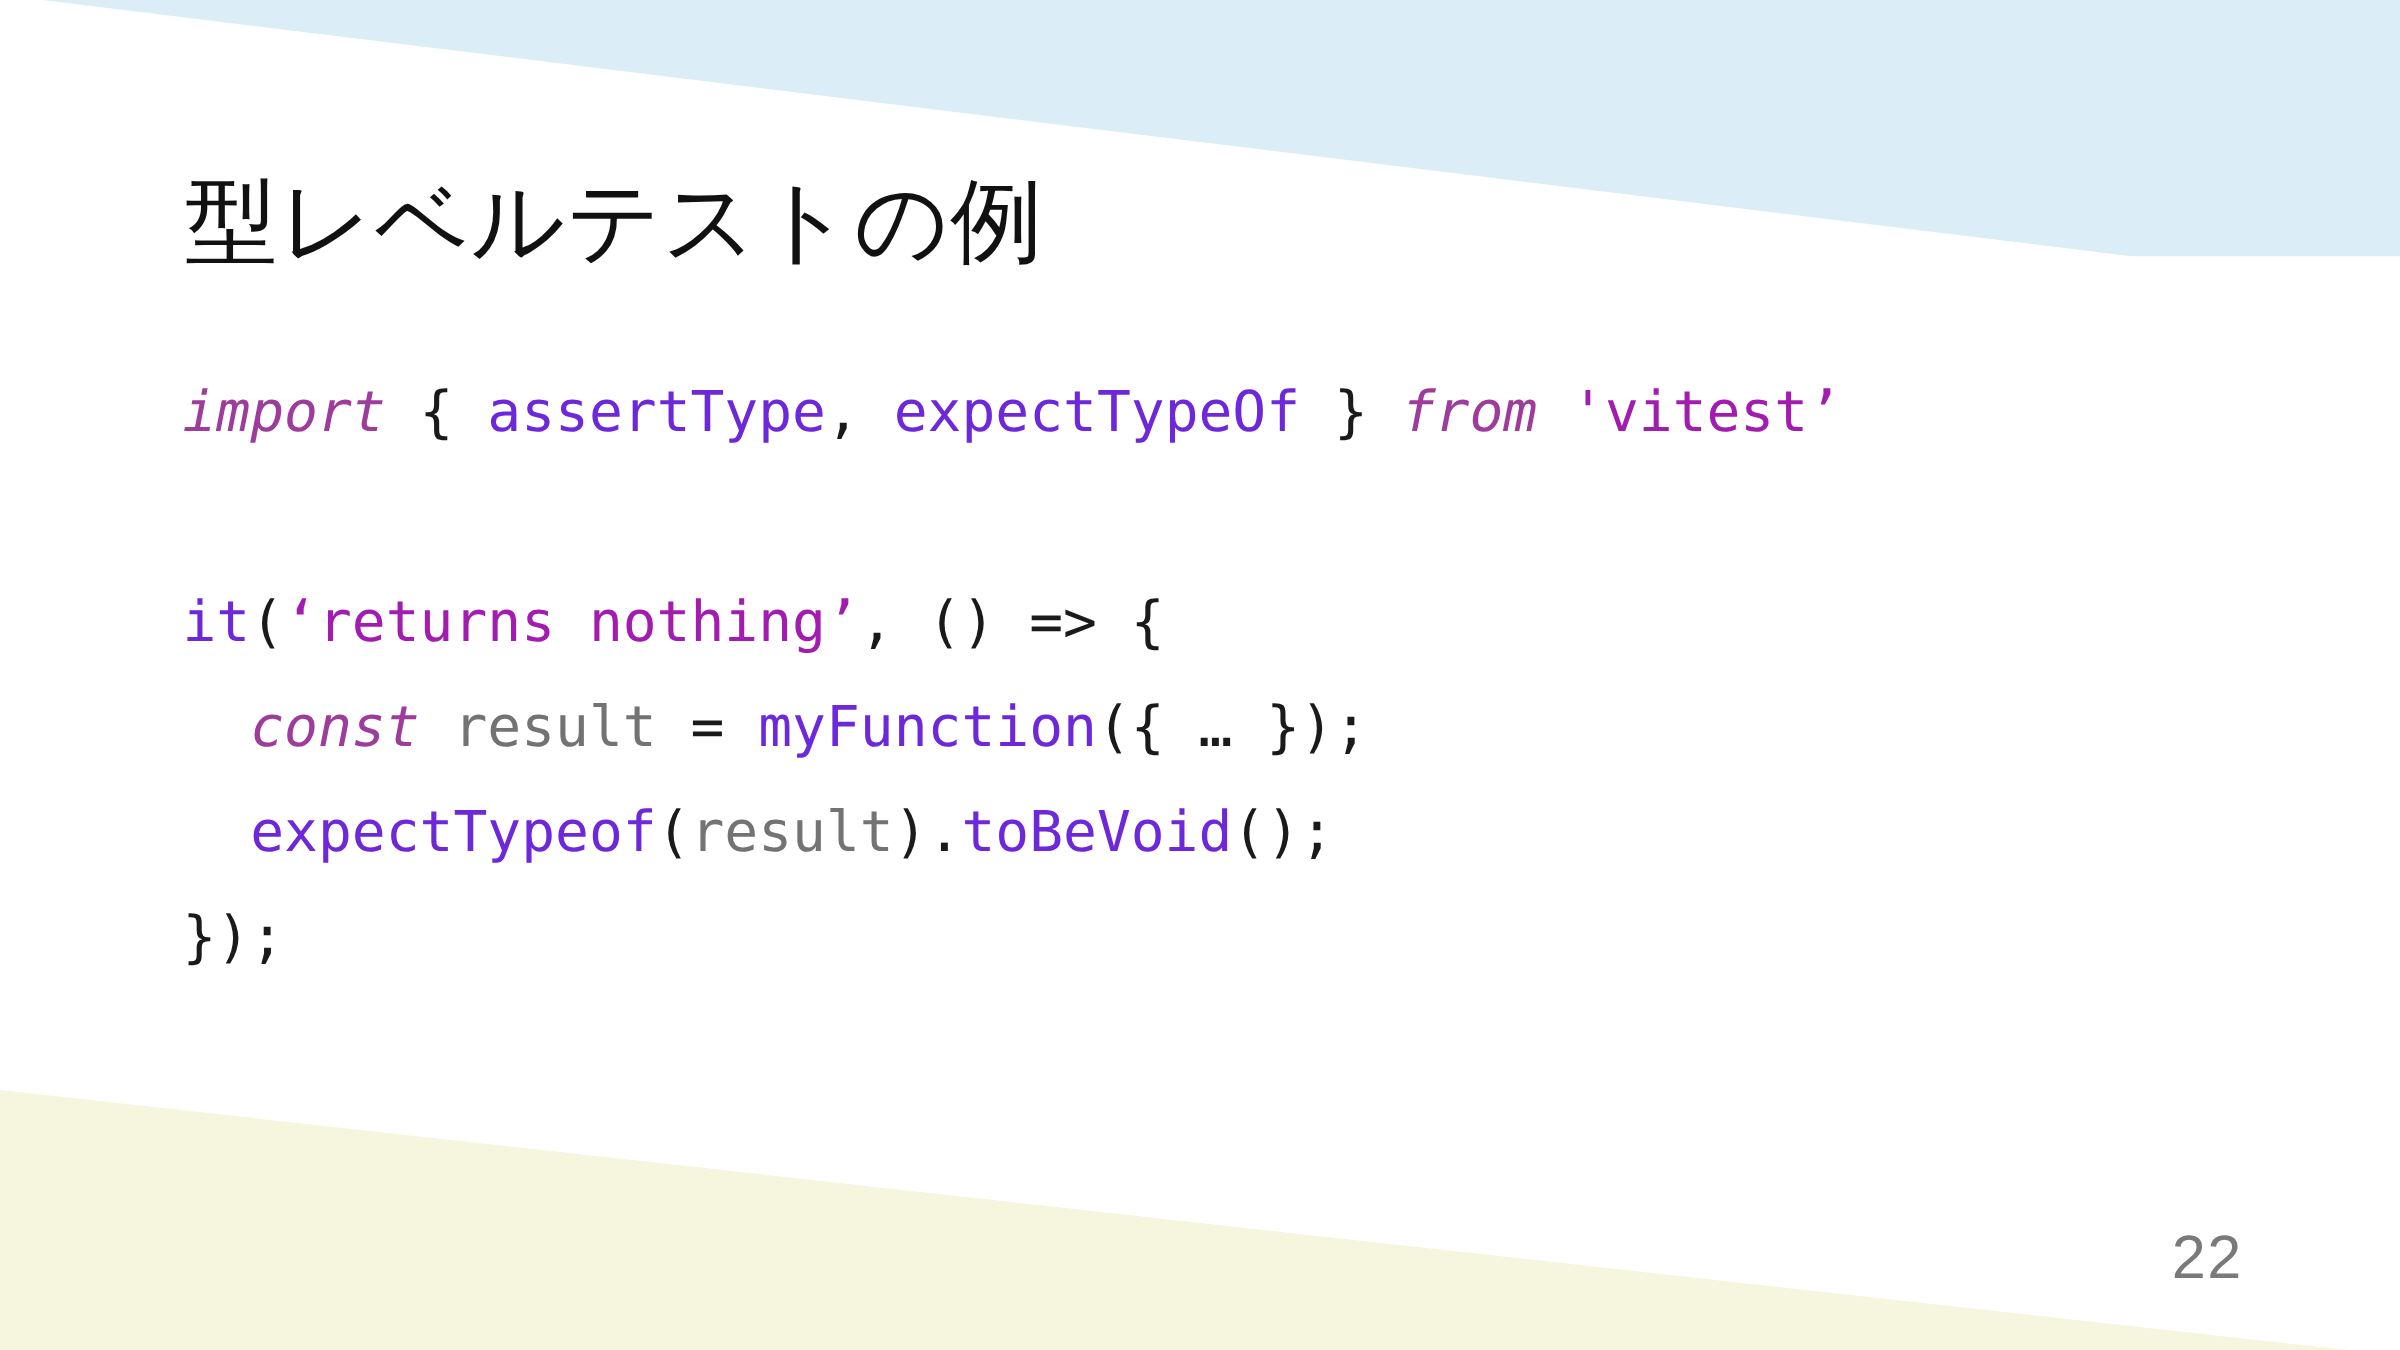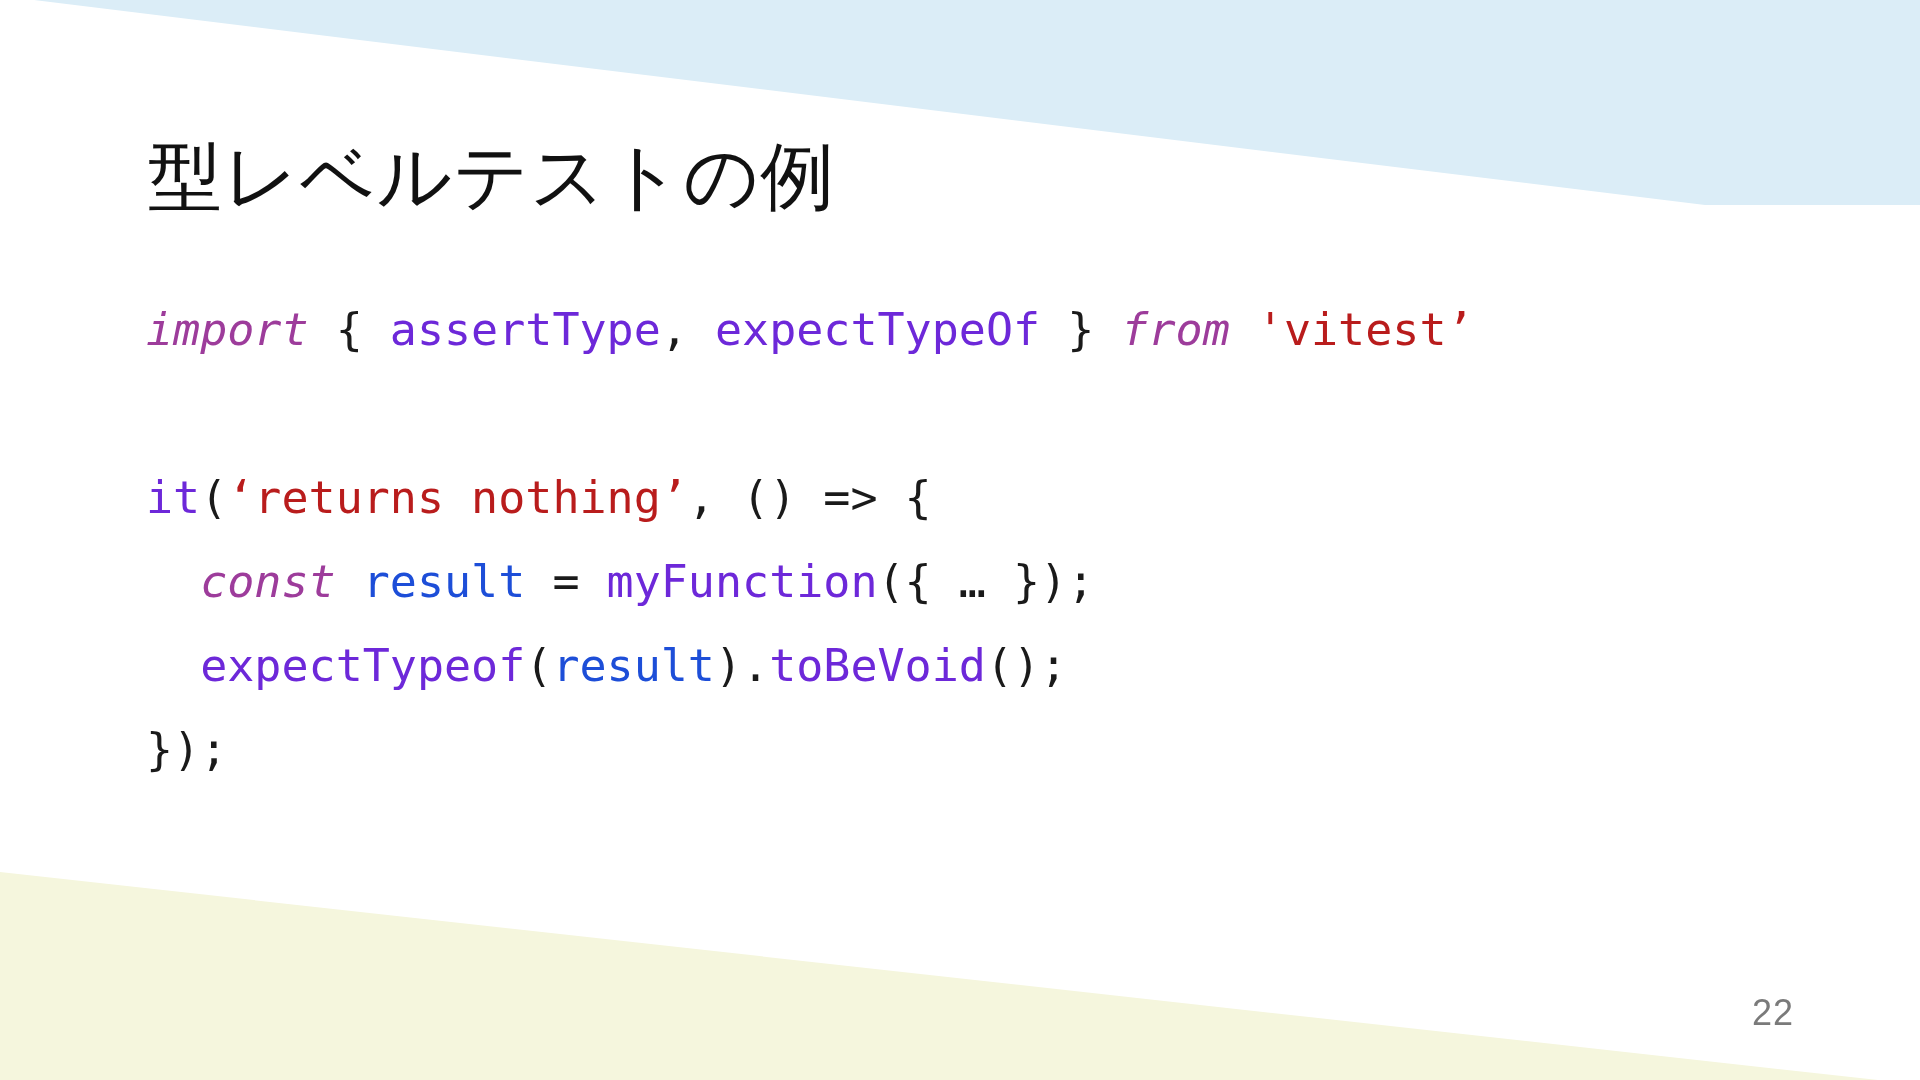--- a/index.html
+++ b/index.html
@@ -47,29 +47,29 @@
   }
   .code-line {
     white-space: pre;
     height: 84px;
   }
   .code-line.blank {
     height: 84px;
   }
   .tok-kw      { color: #9d3c9b; font-style: italic; }
   .tok-fn      { color: #6d28d9; }
-  .tok-str     { color: #b91c1c; }
-  .tok-var     { color: #1d4ed8; }
+  .tok-str     { color: #a21caf; }
+  .tok-var     { color: #737373; }
   .tok-punct   { color: #1a1a1a; }
   #page-number {
     position: absolute;
     right: 126px;
     bottom: 46px;
     font-family: "Liberation Sans", sans-serif;
-    font-size: 36px;
+    font-size: 49px;
     color: #7a7a7a;
     letter-spacing: 1px;
   }
 </style>
 </head>
 <body>
 
 <div id="slide">
 
   <svg id="deco-layer" viewBox="0 0 1920 1080" width="1920" height="1080" xmlns="http://www.w3.org/2000/svg">

